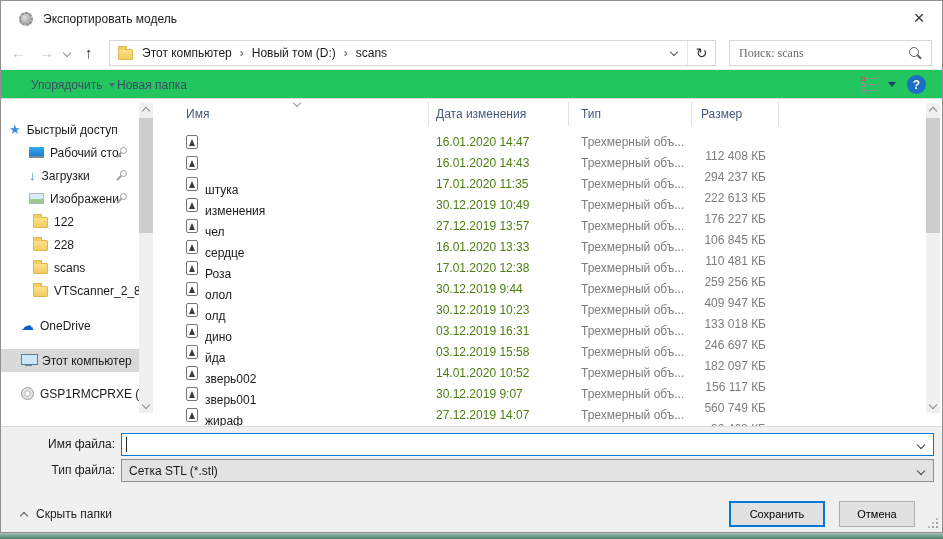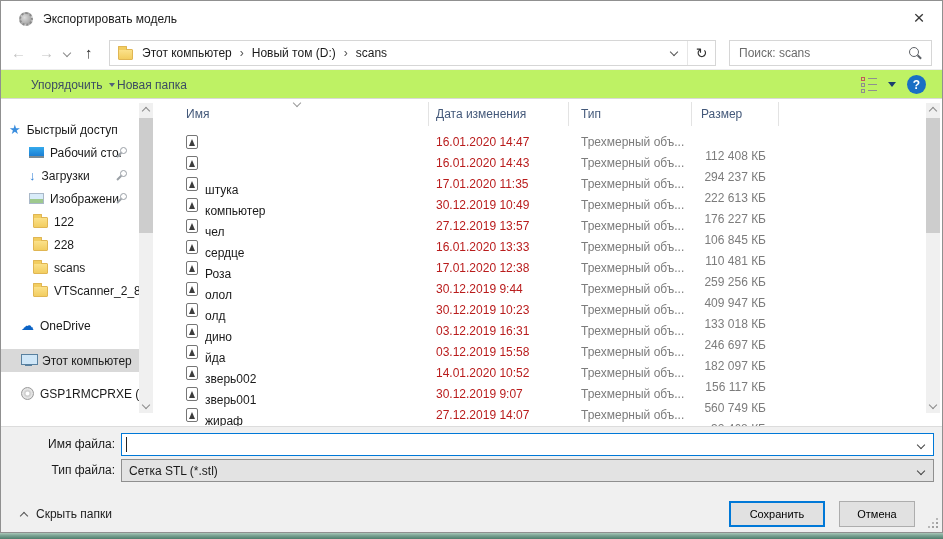--- a/index.html
+++ b/index.html
@@ -35,29 +35,29 @@
   .breadcrumb { display:flex; align-items:center; flex:1; overflow:hidden; white-space:nowrap; margin-left:8px; }
   .bc-item { padding:0 1px; }
   .bc-sep { color:#555; padding:0 7px; font-size:12px; }
   .addr-chev { margin:0 10px 0 4px; border-color:#555; margin-top:-2px; }
   .addr-div { width:1px; height:24px; background:#e6e6e6; }
   .refresh-icon { width:27px; text-align:center; font-size:14px; color:#333; }
 
   .searchbox { position:absolute; left:728px; top:3px; width:203px; height:26px; background:#fff;
                border:1px solid #d6d6d6; display:flex; align-items:center; }
   .search-input { flex:1; min-width:0; border:none; outline:none; background:transparent; padding-left:9px;
-                  font-family:Liberation Sans, sans-serif; font-size:12px; color:#6b6b6b; }
+                  font-family:Liberation Serif, serif; font-size:12px; color:#6b6b6b; }
   .ic-search { width:15px; height:15px; position:relative; margin-right:8px; flex:0 0 auto; }
   .ic-search::before { content:""; position:absolute; left:1px; top:1px; width:8px; height:8px;
                        border:1.5px solid #5f6368; border-radius:50%; }
   .ic-search::after { content:""; position:absolute; left:9px; top:10px; width:5px; height:1.6px;
                       background:#5f6368; transform:rotate(45deg); }
 
   
-  .toolbar { position:relative; height:30px; background:#bef264; border-top:1px solid #ececec;
+  .toolbar { position:relative; height:30px; background:#22c55e; border-top:1px solid #ececec;
              border-bottom:1px solid #d9d9d9; color:#3c4d63; }
   .tb-organize { position:absolute; left:30px; top:8px; display:flex; align-items:center; gap:7px; }
   .caret-down { width:0; height:0; border-left:3.5px solid transparent; border-right:3.5px solid transparent;
                 border-top:4px solid #51607a; }
   .tb-newfolder { position:absolute; left:116px; top:8px; }
   .tb-right { position:absolute; right:16px; top:5px; display:flex; align-items:center; gap:11px; }
   .vl { display:flex; flex-direction:column; gap:2px; }
   .vl-row { display:flex; align-items:center; gap:3px; }
   .vl-sq { width:4px; height:4px; border:1px solid #8f8f8f; }
   .vl-row:first-child .vl-sq { border-color:#c05a5a; }
@@ -125,21 +125,21 @@
 
   .file-rows { position:absolute; left:0; top:33px; width:100%; }
   .frow { position:relative; height:21px; }
   .stl-icon { position:absolute; left:33px; top:3px; width:12px; height:14px; background:#fff;
               border:1px solid #767676; border-radius:2px; }
   .stl-icon::after { content:""; position:absolute; left:1.5px; top:3px; width:0; height:0;
                      border-left:3.5px solid transparent; border-right:3.5px solid transparent;
                      border-bottom:7px solid #3d3d3d; }
   .frow span { position:absolute; top:3px; white-space:nowrap; }
   .fname { left:52px; color:#1a1a1a;margin-top:48px; }
-  .fdate { left:283px; color:#b91c1c; }
+  .fdate { left:283px; color:#4d7c0f; }
   .ftype { left:428px; color:#7c7c7c; }
   .fsize { left:470px; width:143px; text-align:right; color:#7c7c7c;margin-top:14px; }
 
   
   .footer { position:absolute; left:0; top:425px; width:941px; height:106px; background:#f0f0f0;
             border-top:1px solid #dcdcdc; }
   .f-label { position:absolute; left:0; width:114px; text-align:right; }
   .lbl1 { top:10px; } .lbl2 { top:36px; }
   .fn-input { position:absolute; left:120px; top:6px; width:813px; height:23px; background:#fff;
               border:1px solid #0078d7; display:flex; align-items:center; }
@@ -297,21 +297,21 @@
       <div class="file-rows">
           <div class="frow">
             <span class="stl-icon"></span>
             <span class="fname">штука</span>
             <span class="fdate">16.01.2020 14:47</span>
             <span class="ftype">Трехмерный объ...</span>
             <span class="fsize">112 408 КБ</span>
           </div>
           <div class="frow">
             <span class="stl-icon"></span>
-            <span class="fname">компьютер</span>
+            <span class="fname">изменения</span>
             <span class="fdate">16.01.2020 14:43</span>
             <span class="ftype">Трехмерный объ...</span>
             <span class="fsize">294 237 КБ</span>
           </div>
           <div class="frow">
             <span class="stl-icon"></span>
             <span class="fname">чел</span>
             <span class="fdate">17.01.2020 11:35</span>
             <span class="ftype">Трехмерный объ...</span>
             <span class="fsize">222 613 КБ</span>

